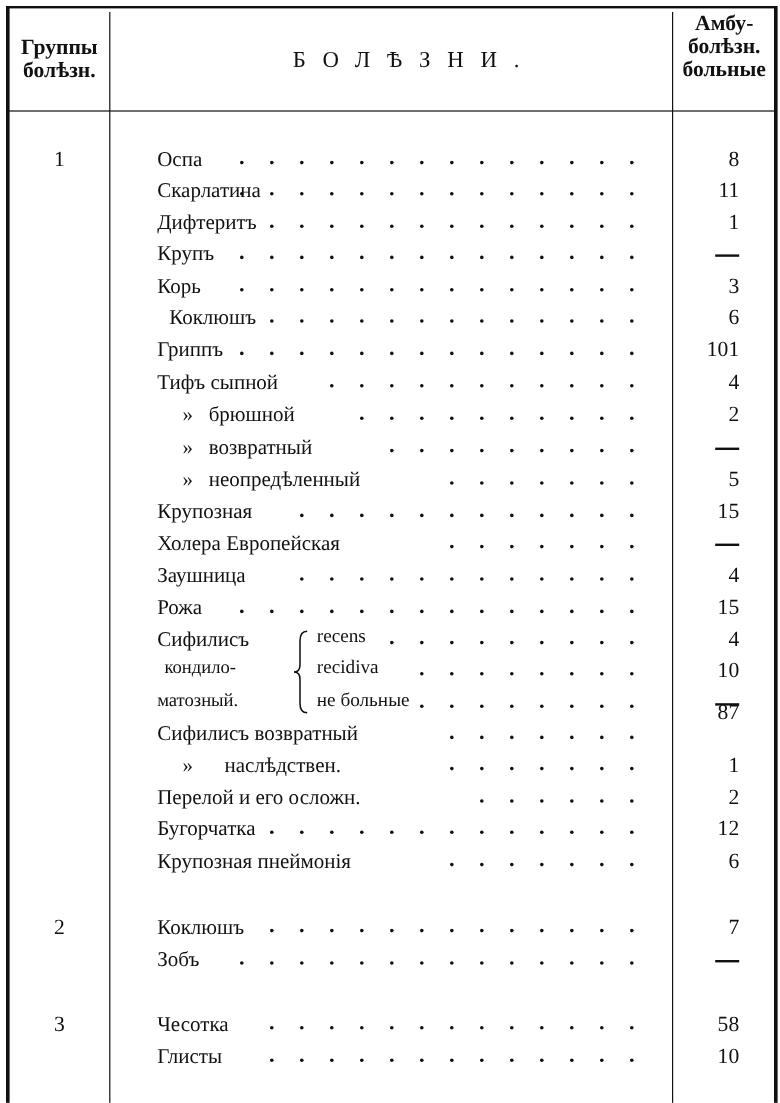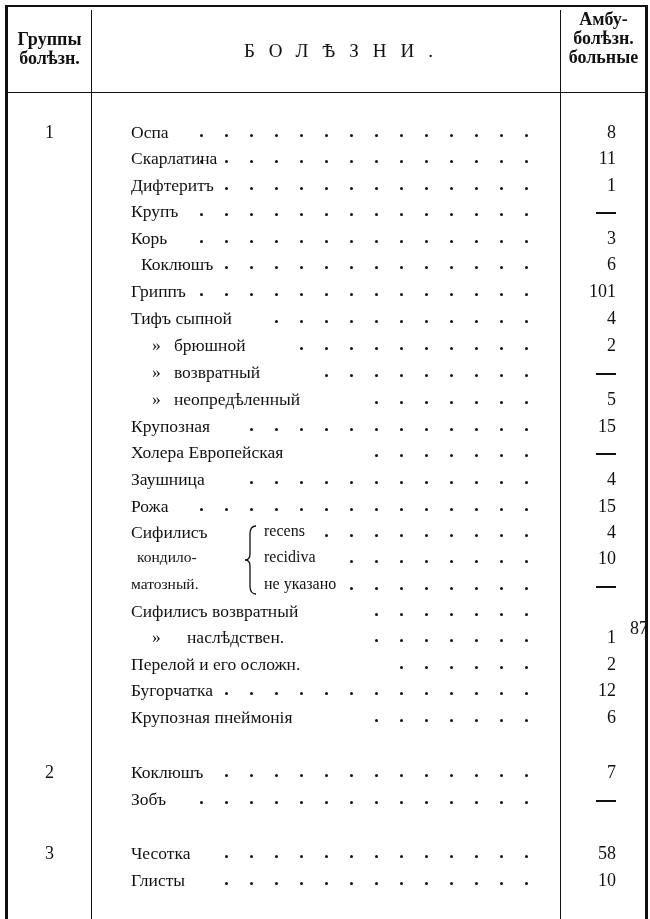--- a/index.html
+++ b/index.html
@@ -336,21 +336,21 @@
         <span style="left: 270px;"></span>
         <span style="left: 295px;"></span>
         <span style="left: 320px;"></span>
         <span style="left: 345px;"></span>
         <span style="left: 370px;"></span>
         <span style="left: 395px;"></span>
       </div>
       <div class="val" style="top: 548px;">10</div>
     </div>
     <div>
-      <div class="sub" style="top: 575px; white-space: pre;">не указано</div>
+      <div class="sub" style="top: 575px; white-space: pre;">не больные</div>
       <div class="dots" style="top: 575px;">
         <span style="left: 220px;"></span>
         <span style="left: 245px;"></span>
         <span style="left: 270px;"></span>
         <span style="left: 295px;"></span>
         <span style="left: 320px;"></span>
         <span style="left: 345px;"></span>
         <span style="left: 370px;"></span>
         <span style="left: 395px;"></span>
       </div>
@@ -360,21 +360,21 @@
       <div class="name" style="top: 601px; white-space: pre;">Сифилисъ возвратный</div>
       <div class="dots" style="top: 601px;">
         <span style="left: 245px;"></span>
         <span style="left: 270px;"></span>
         <span style="left: 295px;"></span>
         <span style="left: 320px;"></span>
         <span style="left: 345px;"></span>
         <span style="left: 370px;"></span>
         <span style="left: 395px;"></span>
       </div>
-      <div class="val" style="top: 618px; padding-left: 32px;">87</div>
+      <div class="val" style="top: 583px;">87</div>
     </div>
     <div>
       <div class="name" style="top: 627px; left: 152px; white-space: pre;">»      наслѣдствен.</div>
       <div class="dots" style="top: 627px;">
         <span style="left: 245px;"></span>
         <span style="left: 270px;"></span>
         <span style="left: 295px;"></span>
         <span style="left: 320px;"></span>
         <span style="left: 345px;"></span>
         <span style="left: 370px;"></span>

